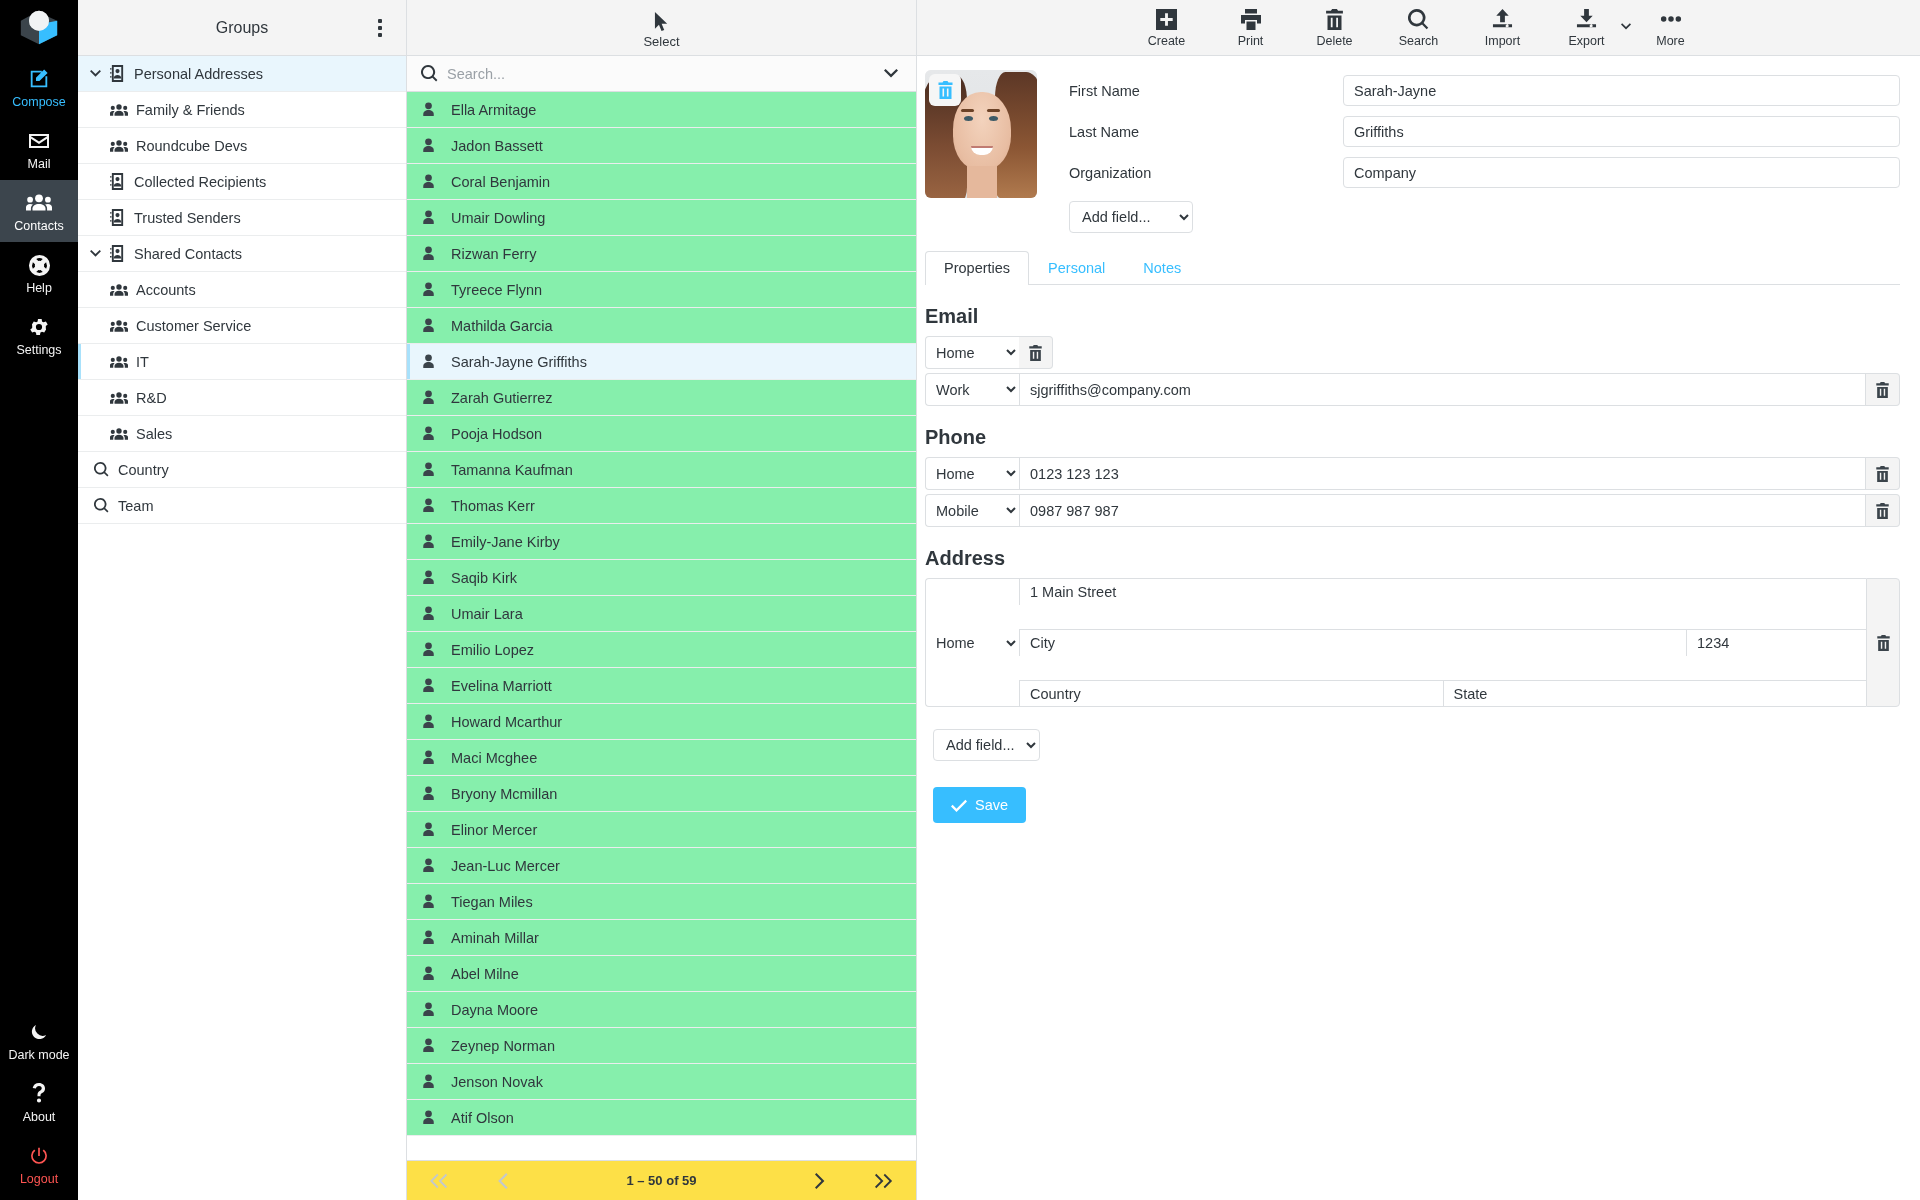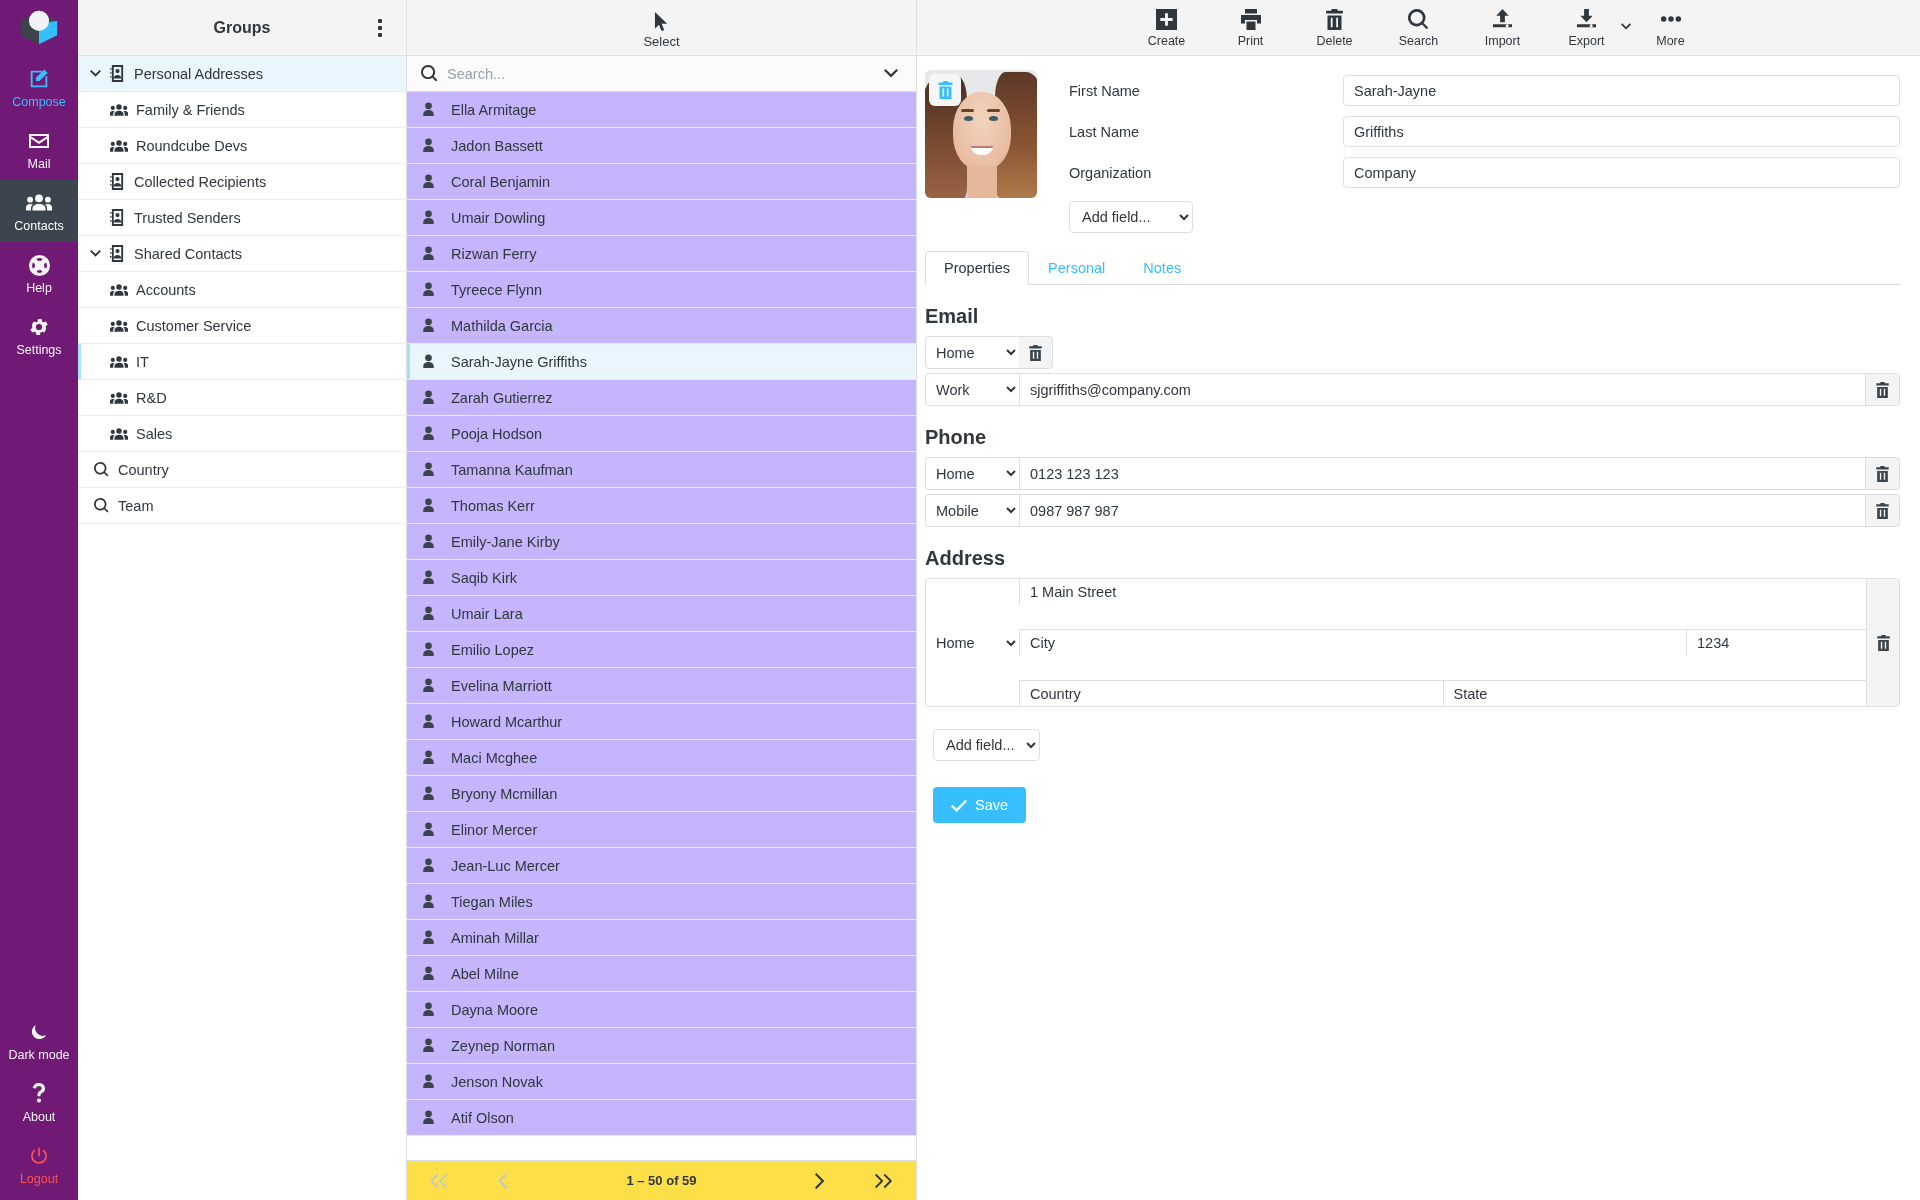--- a/index.html
+++ b/index.html
@@ -8,21 +8,21 @@
     overflow: hidden;
     font-family: "Liberation Sans", sans-serif;
     background: #fff;
     color: #30373d;
   }
   .app { display: flex; width: 1920px; height: 1200px; }
 
   
   .taskbar {
     width: 78px; flex: 0 0 78px; height: 1200px;
-    background: #701a75;
+    background: #000000;
     display: flex; flex-direction: column; align-items: center;
     position: relative;
   }
   .logo-wrap {
     height: 56px; width: 78px;
     display: flex; align-items: center; justify-content: center;
   }
   .logo-cube { width: 44px; height: 40px; position: relative; }
   .tb-item {
     width: 78px; padding: 10px 0 9px;
@@ -44,21 +44,21 @@
     background: #fff;
     display: flex; flex-direction: column;
   }
   .panel-head {
     height: 56px; flex: 0 0 56px;
     background: #f4f4f4;
     border-bottom: 1px solid #dcdfe2;
     display: flex; align-items: center; justify-content: center;
     position: relative;
   }
-  .panel-head .ttl { font-size: 16px; font-weight: bold; color: #30373d; text-align: center; }
+  .panel-head .ttl { font-size: 16px; font-weight: normal; color: #30373d; text-align: center; }
   .kebab {
     position: absolute; right: 14px; top: 50%; transform: translateY(-50%);
     width: 24px; height: 26px; display: flex; flex-direction: column;
     align-items: center; justify-content: center; gap: 3px; cursor: pointer;
   }
   .kebab i { width: 4px; height: 4px; background: #30373d; border-radius: 1px; display: block; }
   .glist { flex: 1 1 auto; overflow: hidden; }
   .grow {
     height: 36px; display: flex; align-items: center;
     border-bottom: 1px solid #ebedee;
@@ -106,21 +106,21 @@
   .searchbar input {
     flex: 1 1 auto; border: 0; outline: none; background: transparent;
     font-family: inherit; font-size: 14.5px; color: #30373d;
   }
   .searchbar input::placeholder { color: #9aa0a6; }
   .searchbar .chev { width: 22px; flex: 0 0 22px; display: flex; align-items: center; justify-content: center; cursor: pointer; }
   .clist { flex: 1 1 auto; overflow: hidden; }
   .crow {
     height: 36px; display: flex; align-items: center;
     border-bottom: 1px solid #ebedee; cursor: pointer;
-    padding-left: 14px; position: relative; background: #c4b5fd;
+    padding-left: 14px; position: relative; background: #86efac;
   }
   .crow.selected { background: #e9f6fd; }
   .crow.selected::before {
     content: ""; position: absolute; left: 0; top: 0; bottom: 0;
     width: 3px; background: #a8e1fb;
   }
   .crow .pico { width: 26px; flex: 0 0 26px; display: flex; align-items: center; }
   .crow .pico svg { fill: #3b444b; }
   .crow .cname { font-size: 14.5px; color: #30373d; padding-left: 4px; white-space: nowrap; }
   .pager {

